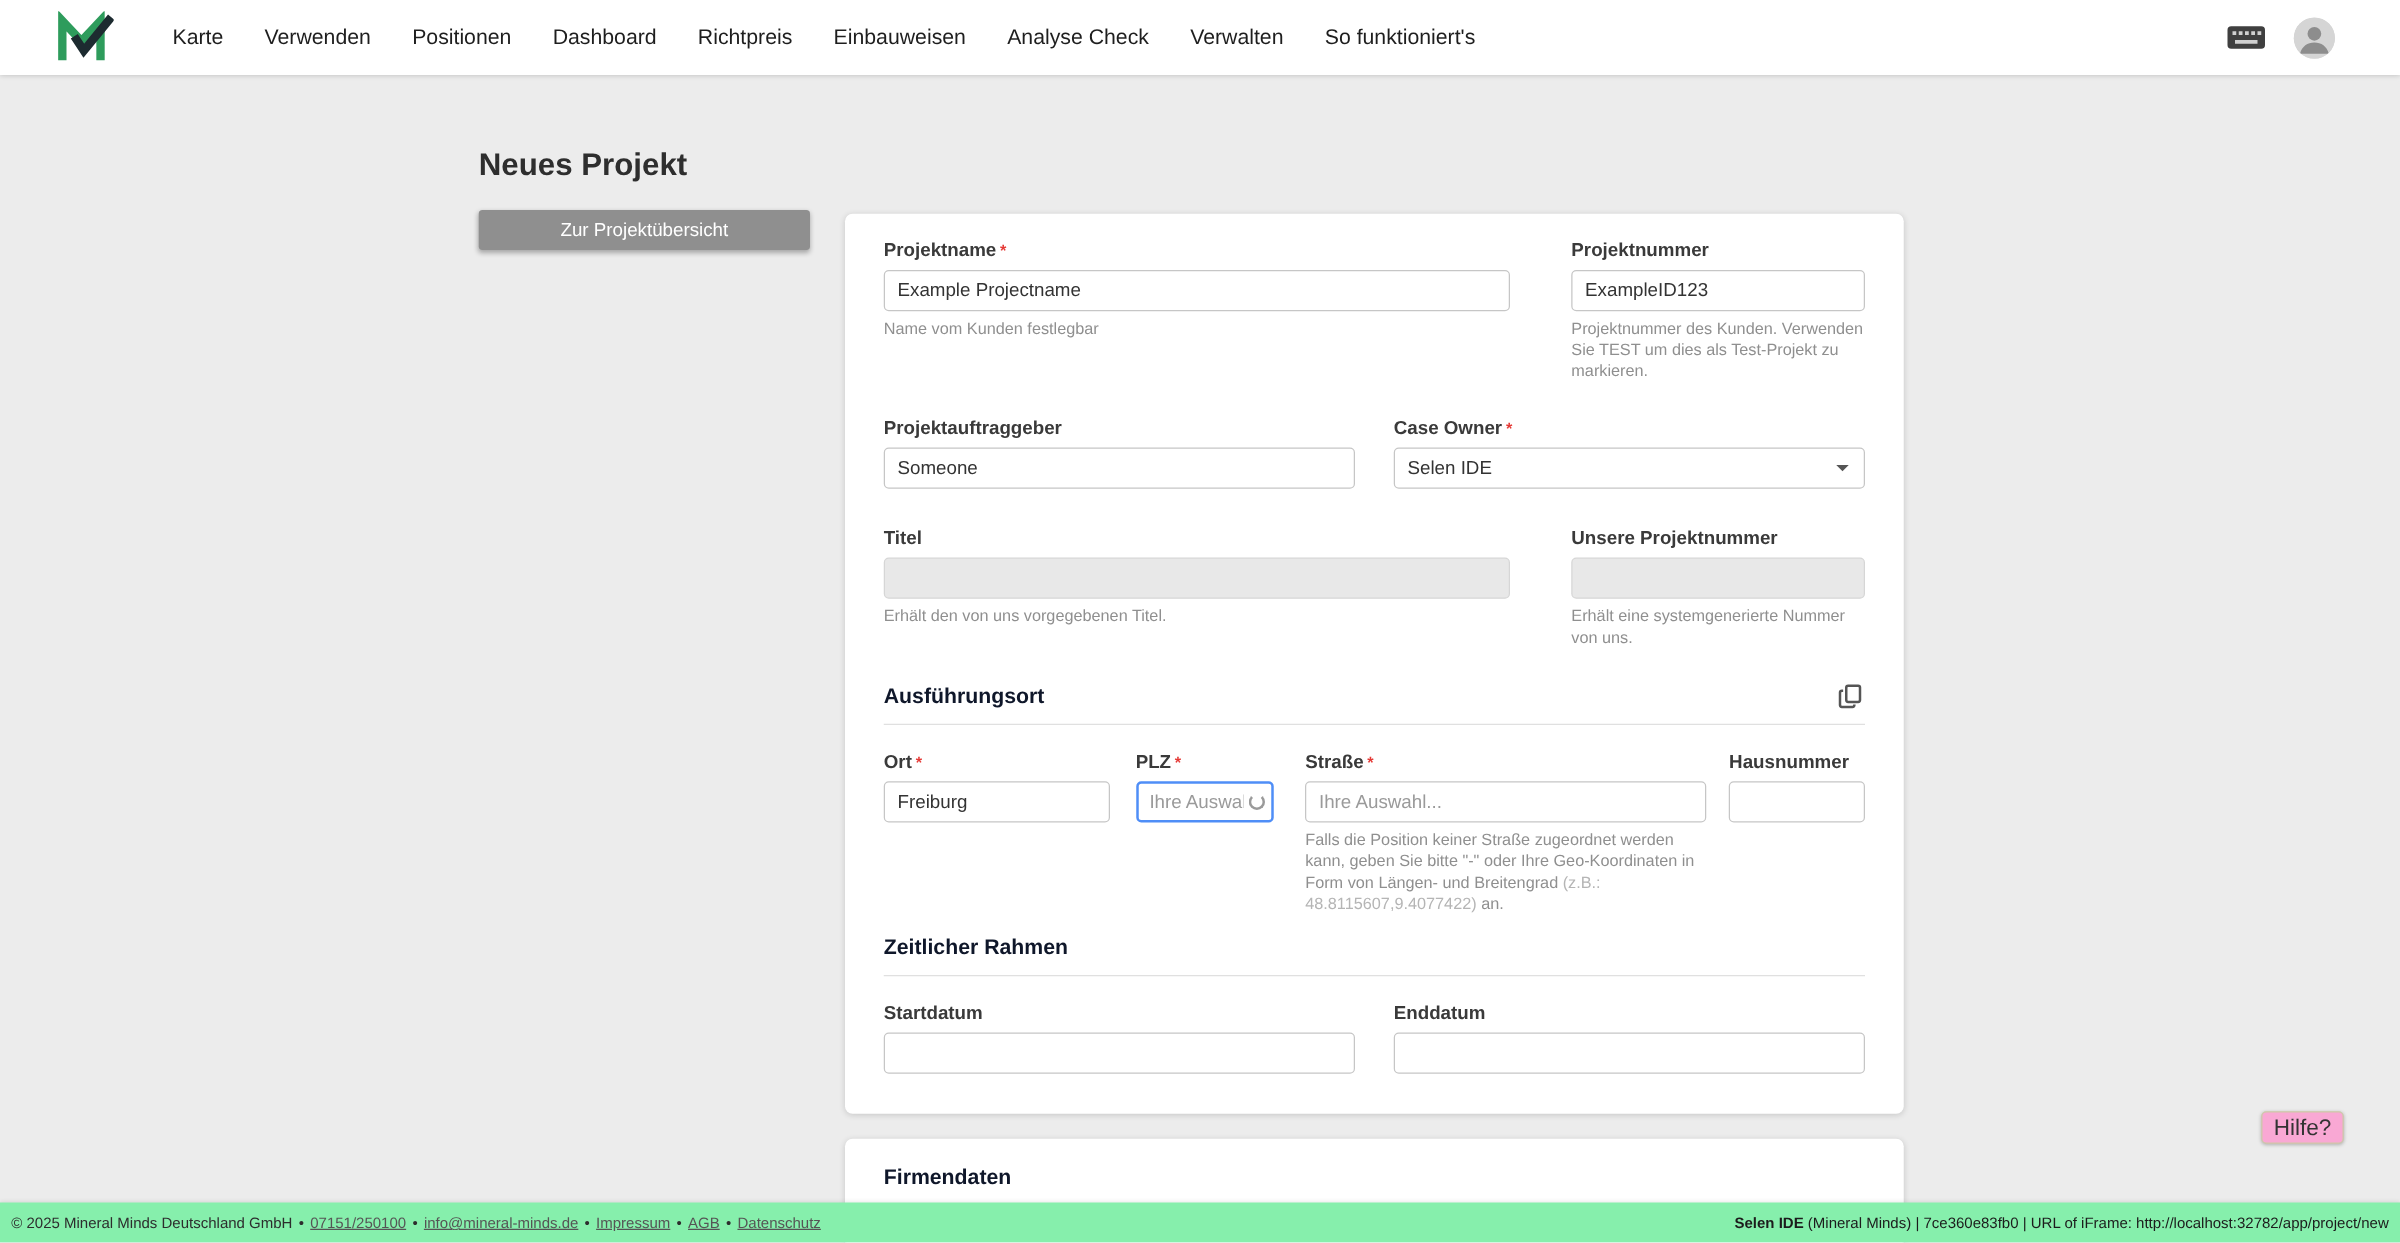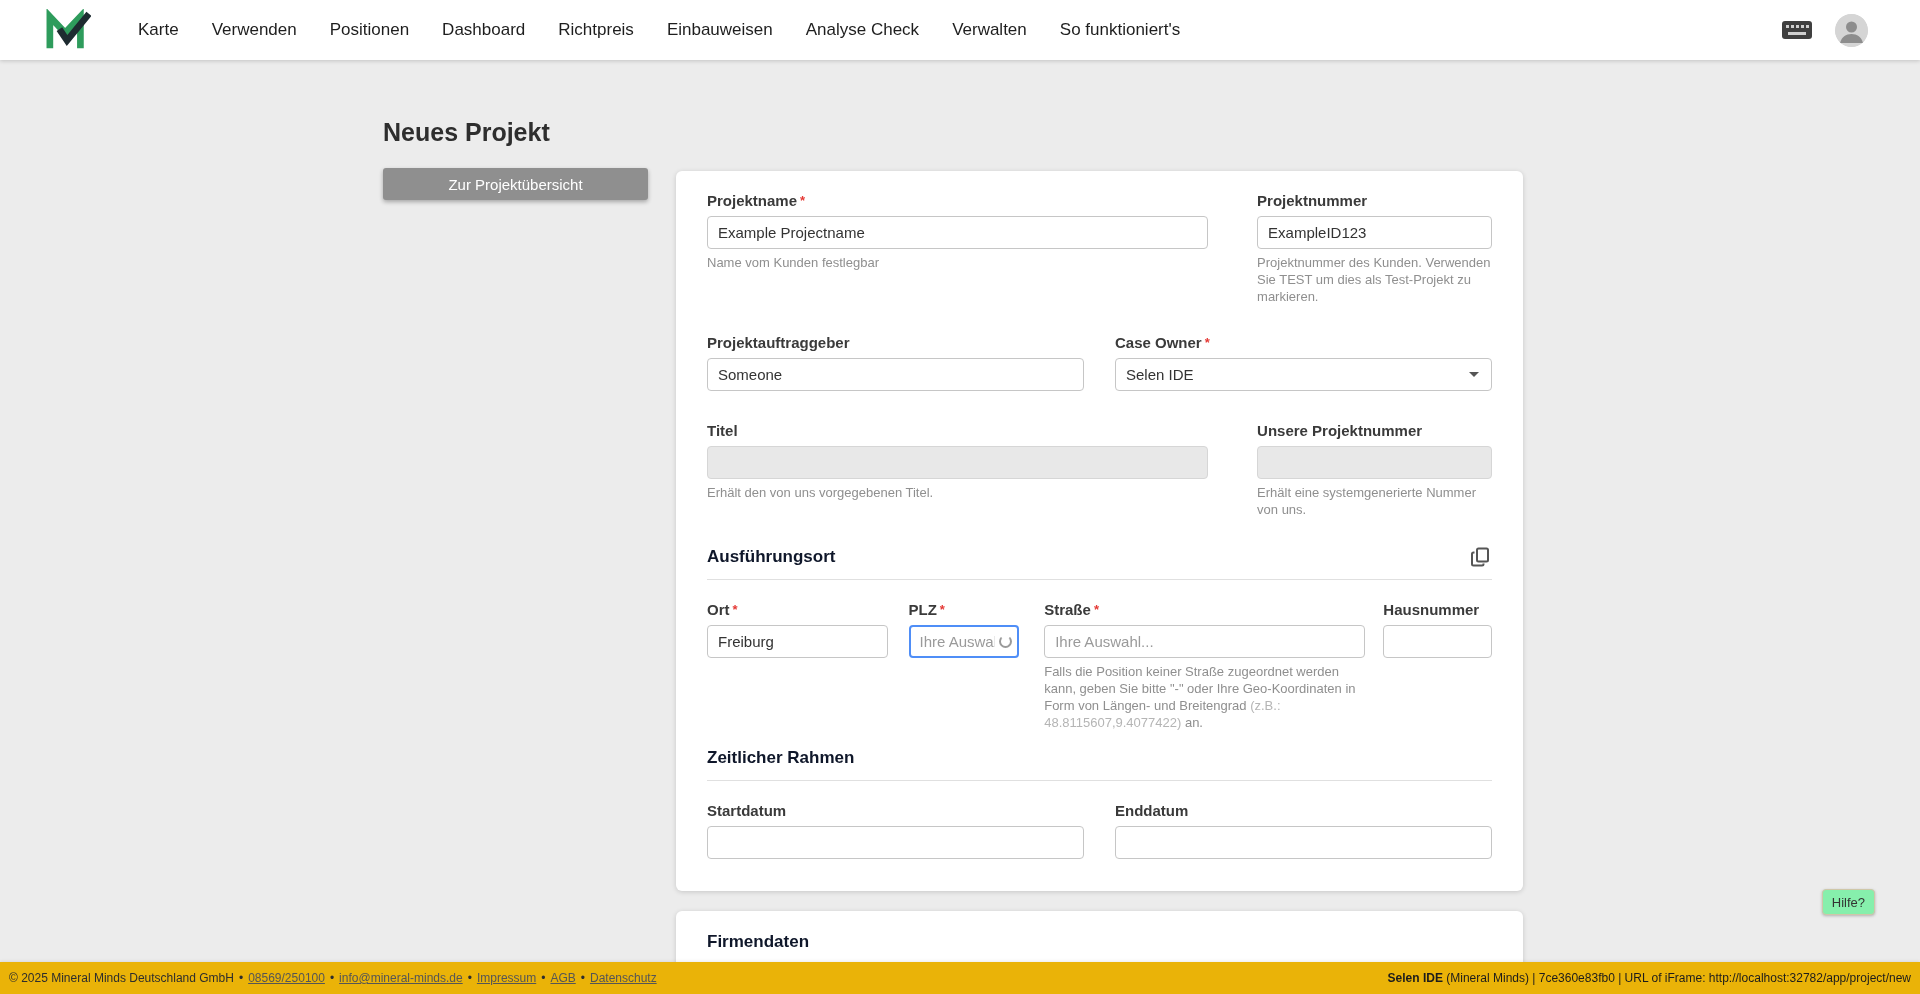--- a/index.html
+++ b/index.html
@@ -60,26 +60,26 @@
             display:flex; align-items:center; padding:0 12px 0 10px; font-size:15px; color:#333; cursor:pointer; }
   .select .caret { margin-left:auto; width:0; height:0; border-left:5px solid transparent;
                    border-right:5px solid transparent; border-top:5px solid #555; }
 
   .sect-head { display:flex; align-items:center; justify-content:space-between; padding-bottom:11px;
                border-bottom:1px solid #e0e0e0; margin-bottom:20px; }
   .sect-title { font-size:17px; font-weight:700; color:#0f172a; line-height:22px; }
   .copy-btn { width:22px; height:22px; cursor:pointer; background:none; border:none; padding:0; }
 
   
-  .hilfe-btn { position:absolute; right:45px; bottom:79px; height:26px; padding:0 9px; background:#86efac;
-               border:1px solid #cfc7a8; border-radius:4px; font-size:13px; font-family:inherit; color:#333;
+  .hilfe-btn { position:absolute; right:45px; bottom:79px; height:26px; padding:0 9px; background:#f9a8d4;
+               border:1px solid #cfc7a8; border-radius:4px; font-size:18px; font-family:inherit; color:#333;
                box-shadow:0 1px 3px rgba(0,0,0,.25); cursor:pointer; z-index:7; }
 
   
-  .footer { position:absolute; left:0; bottom:0; width:1920px; height:32px; background:#eab308; z-index:8;
+  .footer { position:absolute; left:0; bottom:0; width:1920px; height:32px; background:#86efac; z-index:8;
             box-shadow:0 -1px 3px rgba(0,0,0,.08); display:flex; align-items:center;
             justify-content:space-between; padding:0 9px; font-size:12px; color:#2d2d2d; }
   .footer-left { display:flex; align-items:center; gap:5px; white-space:nowrap; }
   .footer a { color:#555; text-decoration:underline; cursor:pointer; }
   .sep { color:#2d2d2d; }
   .footer-right { white-space:nowrap; color:#1c1c1c; }
   .footer-right b { font-weight:700; }
 </style>
 </head>
 <body>
@@ -236,21 +236,21 @@
       </div>
     </section>
   </div>
 
   <button class="hilfe-btn">Hilfe?</button>
 
   <footer class="footer">
     <div class="footer-left">
       <span>© 2025 Mineral Minds Deutschland GmbH</span>
       <span class="sep">•</span>
-      <a>08569/250100</a>
+      <a>07151/250100</a>
       <span class="sep">•</span>
       <a>info@mineral-minds.de</a>
       <span class="sep">•</span>
       <a>Impressum</a>
       <span class="sep">•</span>
       <a>AGB</a>
       <span class="sep">•</span>
       <a>Datenschutz</a>
     </div>
     <div class="footer-right">

